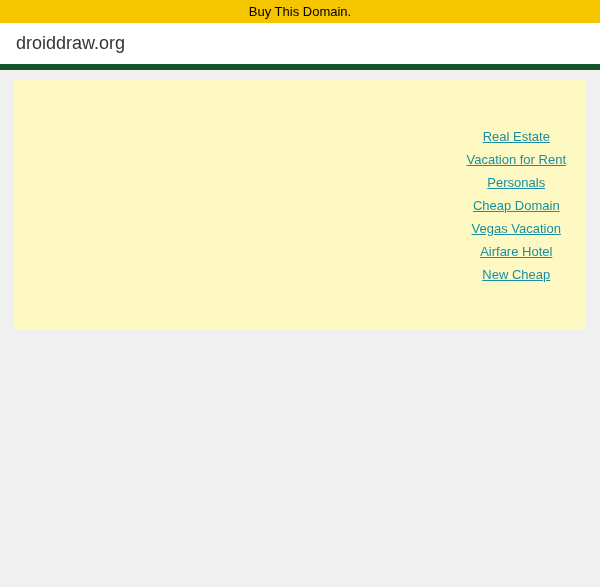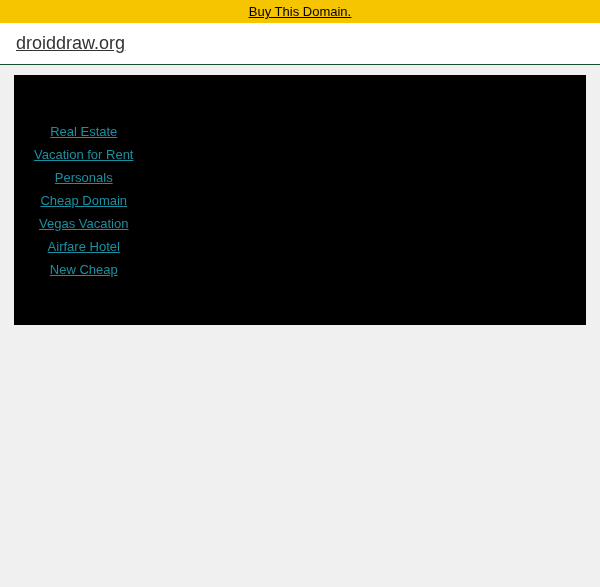--- a/index.html
+++ b/index.html
@@ -1,19 +1,18 @@
 <!DOCTYPE html>
 <html><head>
   <meta charset="utf-8">
   <style>
     * {
       margin: 0;
       padding: 0;
       box-sizing: border-box;
-      text-decoration: underline;
     }
 
     body {
       font-family: Arial, sans-serif;
       font-size: 13px;
       background-color: #f0f0f0;
       width: 600px;
     }
 
     
@@ -31,21 +30,21 @@
       font-weight: normal;
     }
 
     
     #header {
       background-color: #fff;
       display: flex;
       align-items: center;
       justify-content: space-between;
       padding: 10px 16px;
-      border-bottom: 1px solid #14532d;
+      border-bottom: 6px solid #14532d;
     }
 
     #site-title {
       font-size: 18px;
       font-weight: normal;
       color: #333;
     }
 
     #search-form {
       display: flex;
@@ -66,26 +65,26 @@
       padding: 0 10px;
       background-color: #e8e8e8;
       border: 1px solid #aaa;
       cursor: pointer;
       font-size: 13px;
     }
 
     
     #main-content {
       margin: 10px 14px;
-      background-color: #000000;
+      background-color: #fef9c3;
       padding: 37px 20px;
       min-height: 250px;
       display: flex;
       flex-direction: column;
-      align-items: flex-start;
+      align-items: flex-end;
       justify-content: center;
     }
 
     #links-container {
       display: flex;
       flex-direction: column;
       align-items: center;
       gap: 8px;
     }
 

